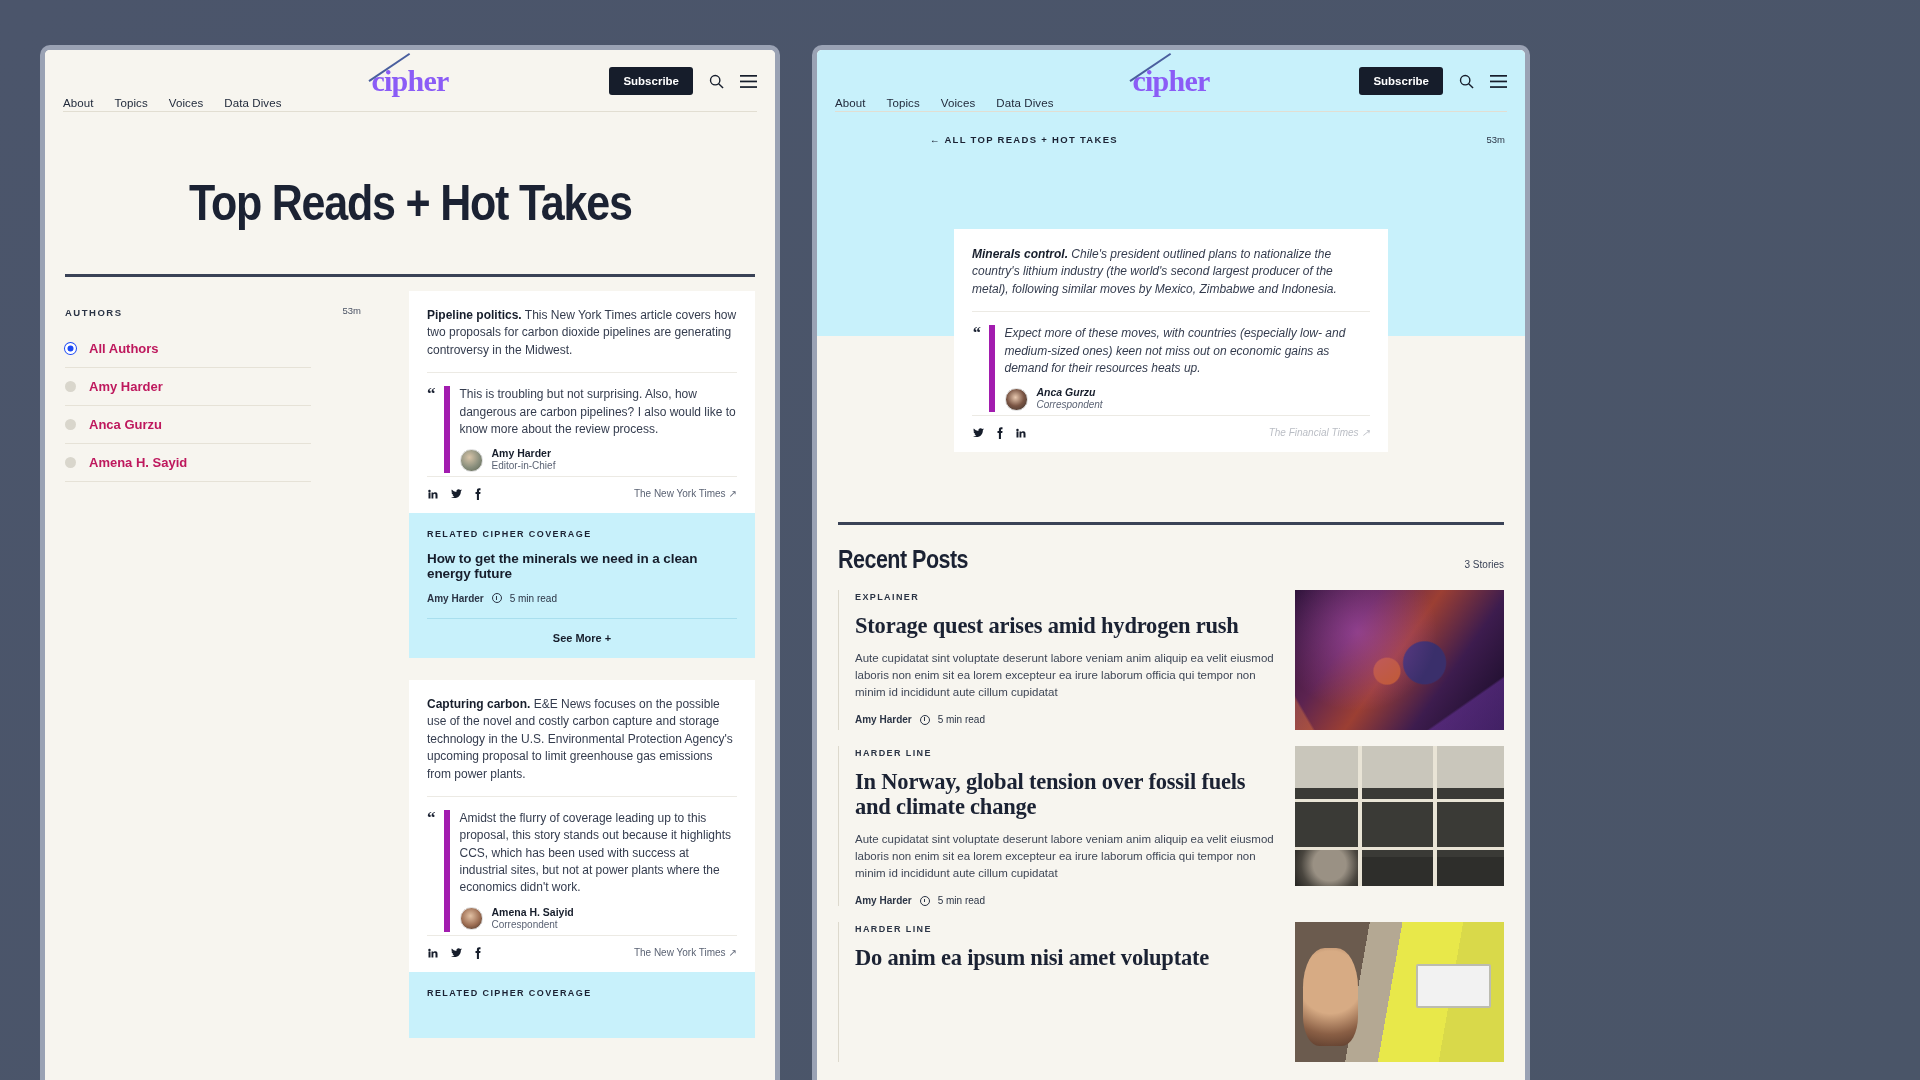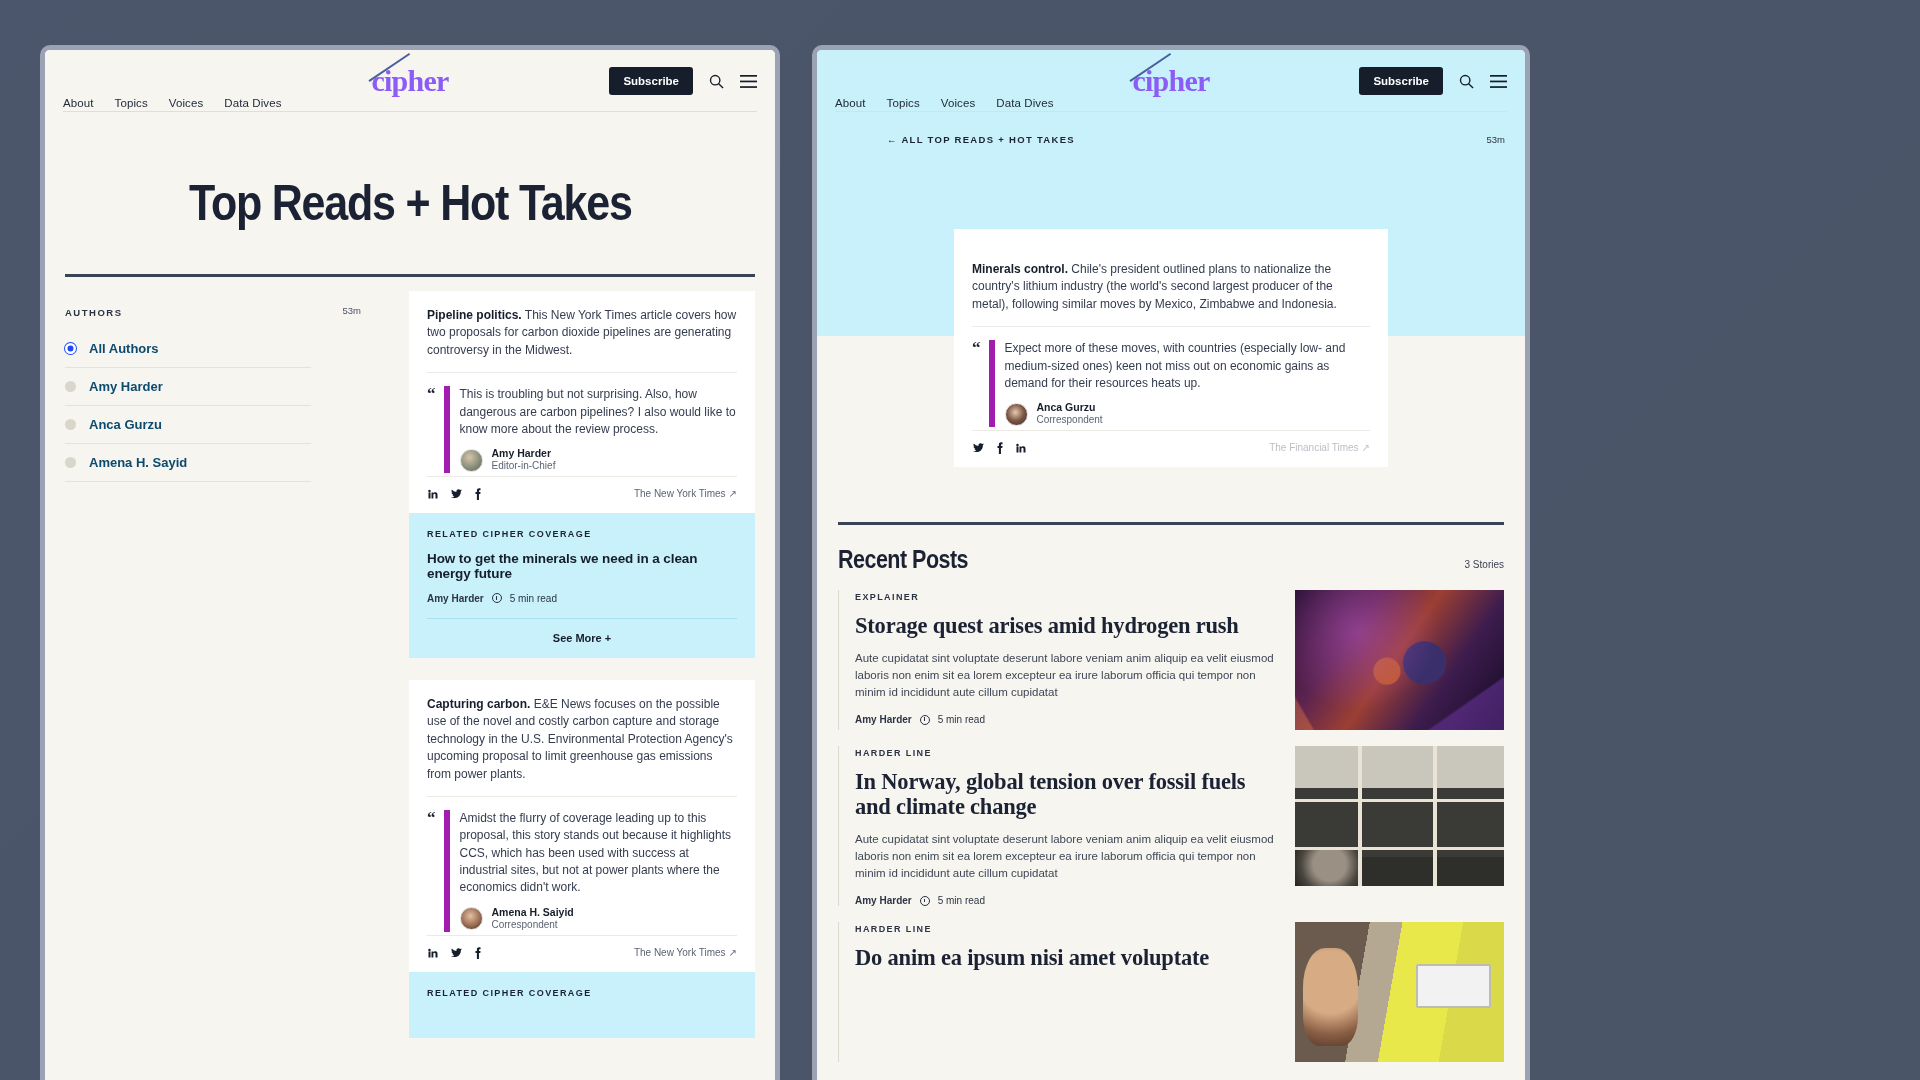--- a/index.html
+++ b/index.html
@@ -87,21 +87,21 @@
   .authors-label {
     font-size:9.5px; font-weight:700; letter-spacing:1.5px; color:#2b3445;
     margin-bottom: 12px;
   }
   .author-row {
     display:flex; align-items:center; gap:13px;
     padding:11px 0; border-bottom:1px solid #e6e2d7; cursor:pointer;
   }
   .radio { width:11px; height:11px; border-radius:50%; background:#d9d6cc; flex:none;}
   .radio.on { background:#1c49f5; box-shadow: inset 0 0 0 2.5px #fff, 0 0 0 1px #1c49f5;}
-  .author-name { font-size:13px; font-weight:700; color:#0c4a6e; }
+  .author-name { font-size:13px; font-weight:700; color:#be185d; }
 
   .timestamp { font-size:9.5px; color:#4a5264; font-weight:400; }
 
   
   .card {
     background:#fff; padding: 16px 18px 0 18px; margin-bottom:0;
   }
   .card-lede { font-size:12px; line-height:1.45; color:#343c4e; }
   .card-lede b { color:#161d2b; font-weight:700; }
   .card-divider { height:1px; background:#eceae4; margin:13px 0 0 0; }
@@ -151,25 +151,25 @@
     border-top:1px solid #a9dfee; margin-top:14px; padding:13px 0 14px 0;
     text-align:center; font-size:11px; font-weight:700; color:#161d2b; cursor:pointer;
   }
   .card-gap { height:22px; }
 
   
   .blue-band { background:#c8f1fb; padding: 22px 0 0 0; }
   .rw-topbar { display:flex; align-items:center; padding:0 20px; }
   .back-link {
     font-size:9.5px; font-weight:700; letter-spacing:1.3px; color:#1b2233;
-    cursor:pointer; margin-left:50px;
+    cursor:pointer; margin-left:93px;
   }
   .rw-time { margin-left:auto; font-size:9.5px; color:#2b3445; }
   .rw-card-wrap { padding: 14px 137px 0 137px; }
-  .rw-card { background:#fff; padding:32px 18px 0 18px; }
+  .rw-card { background:#fff; padding:17px 18px 0 18px;font-style:italic; }
 
   .hr-thick2 { height:3px; background:#3a4256; margin: 26px 21px 0 21px; }
   .recent-head { display:flex; align-items:baseline; padding: 0 21px; margin-top:20px;}
   .recent-title {
     font-family:"Liberation Sans Narrow","Liberation Sans",sans-serif;
     font-weight:700; font-size:25px; color:#1b2233; letter-spacing:-.6px;
     transform:scaleX(.86); transform-origin:left center; display:inline-block;
   }
   .recent-count { margin-left:auto; font-size:10px; color:#3a4256; }
 

